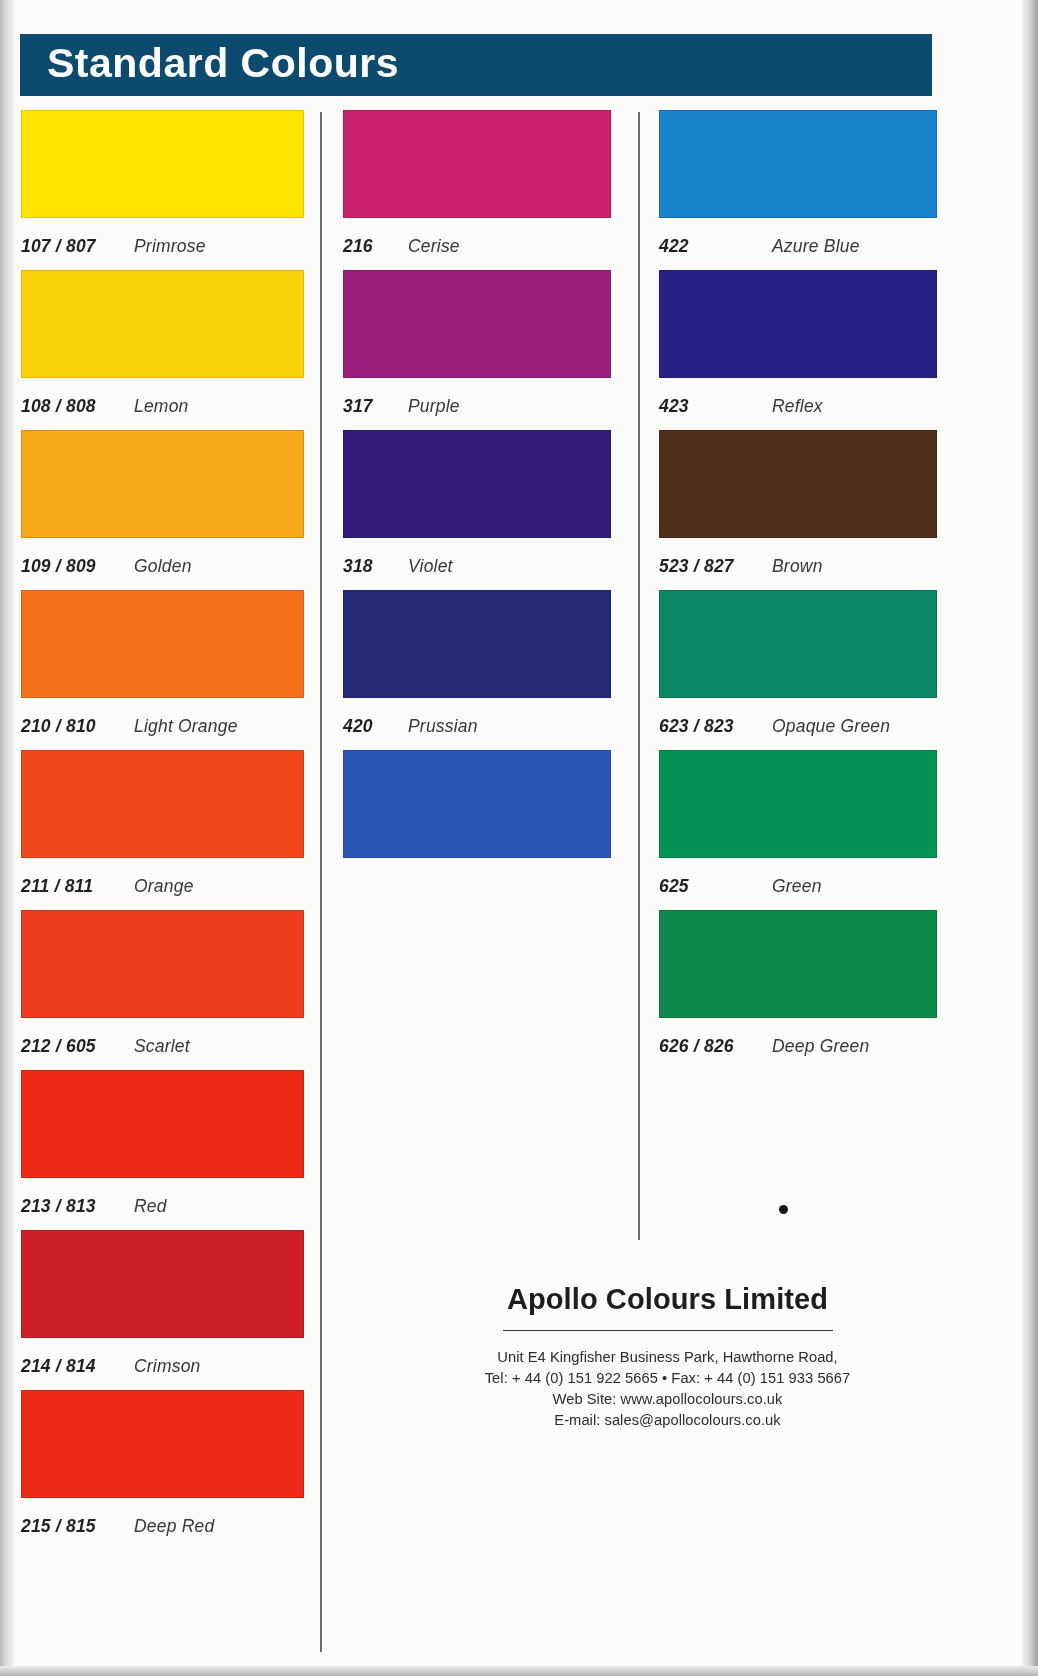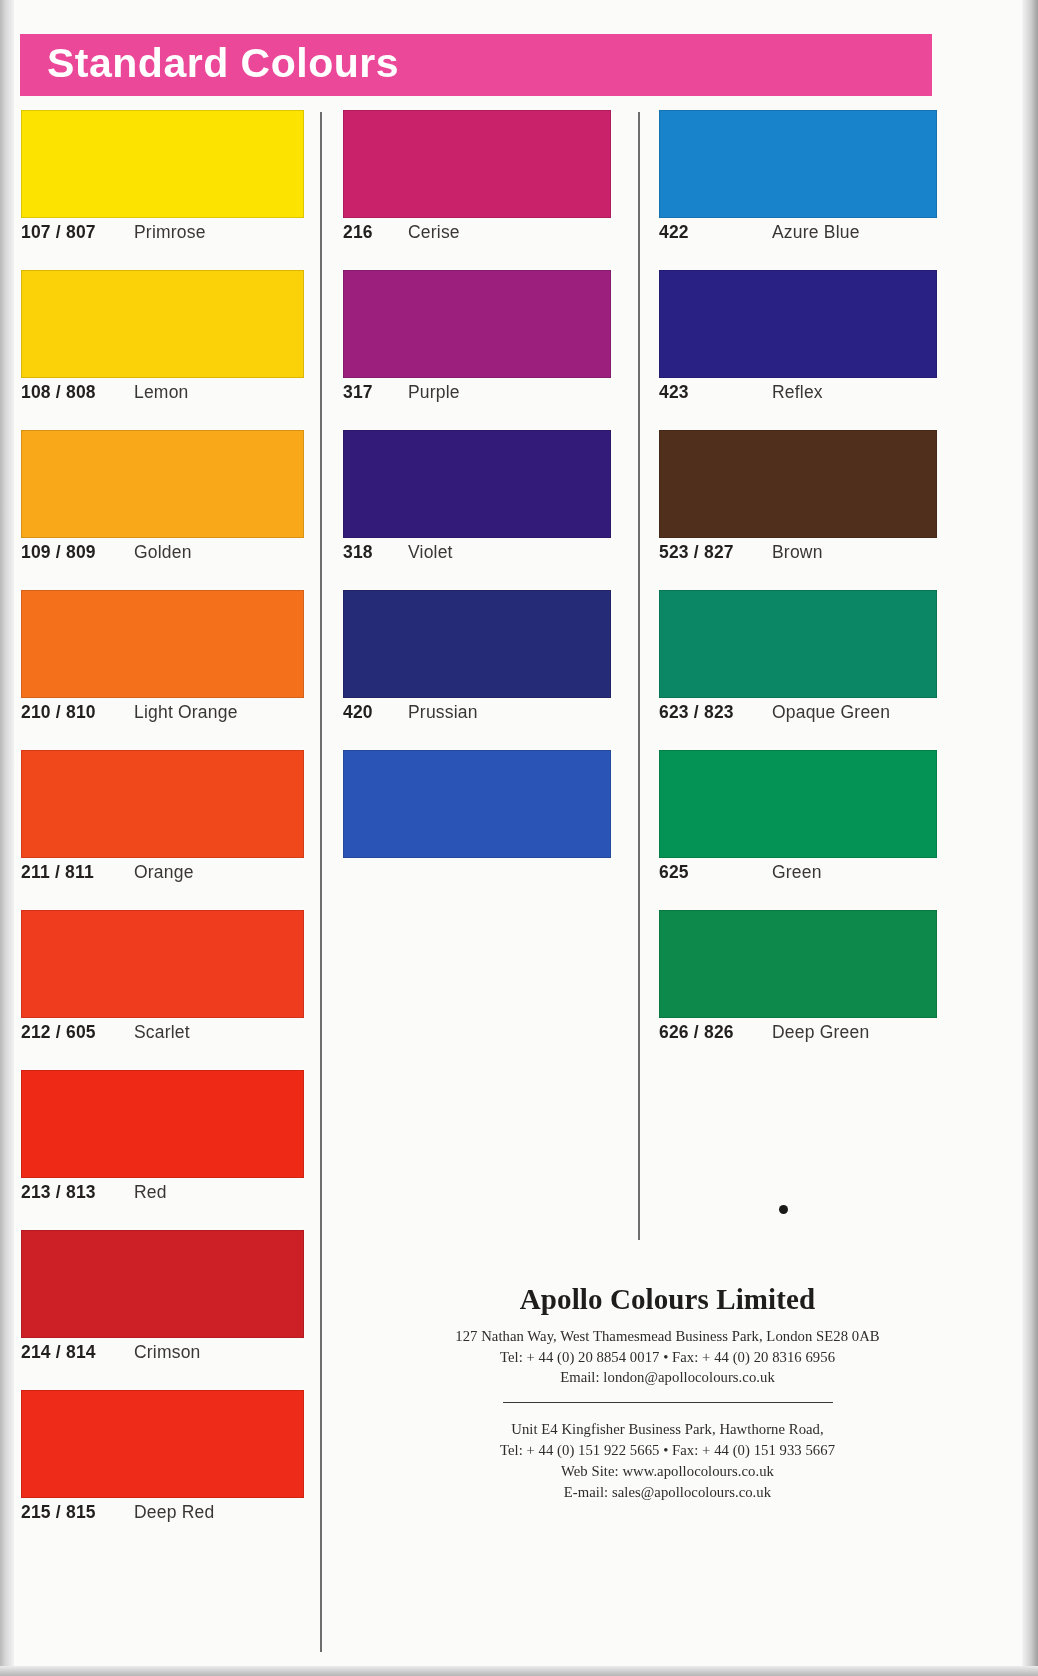--- a/index.html
+++ b/index.html
@@ -44,21 +44,21 @@
     background: #fbfbfa;
   }
 
   
   #header-bar {
     position: absolute;
     left: 20px;
     top: 34px;
     width: 912px;
     height: 62px;
-    background: #ec4899;
+    background: #0c4a6e;
     display: flex;
     align-items: center;
   }
   #header-title {
     color: #ffffff;
     font-size: 41px;
     font-weight: bold;
     letter-spacing: 0.5px;
     padding-left: 27px;
     line-height: 1;
@@ -79,21 +79,23 @@
   }
   .swatch {
     width: 100%;
     height: 108px;
     border: 1px solid rgba(0,0,0,0.13);
   }
   #col-1 .swatch { height: 108px; }
   .caption {
     height: 52px;
     display: flex;
+    align-items: center;
     padding-top: 4px;
+    font-style: italic;
   }
   .code {
     font-size: 17.5px;
     font-weight: bold;
     color: #231f1e;
     letter-spacing: 0.2px;
     white-space: nowrap;
   }
   .name {
     font-size: 17.5px;
@@ -115,21 +117,20 @@
   #divider-1 { left: 320px; top: 112px; height: 1540px; }
   #divider-2 { left: 638px; top: 112px; height: 1128px; }
 
   
   #company-block {
     position: absolute;
     left: 395px;
     top: 1283px;
     width: 545px;
     text-align: center;
-    font-family: Liberation Serif, serif;
   }
   #company-name {
     font-size: 29px;
     font-weight: bold;
     color: #1f1d1c;
     letter-spacing: 0.1px;
     margin-bottom: 10px;
   }
   .addr-line {
     font-size: 14.7px;
@@ -312,25 +313,20 @@
           <span class="code">626 / 826</span>
           <span class="name">Deep Green</span>
         </div>
       </div>
     </div>
 
   <div id="scan-speck"></div>
 
   <div id="company-block">
     <div id="company-name">Apollo Colours Limited</div>
-    <div class="addr-block-1">
-      <div class="addr-line">127 Nathan Way, West Thamesmead Business Park, London SE28 0AB</div>
-      <div class="addr-line">Tel: + 44 (0) 20 8854 0017 • Fax: + 44 (0) 20 8316 6956</div>
-      <div class="addr-line">Email: london@apollocolours.co.uk</div>
-    </div>
     <div id="footer-rule"></div>
     <div class="addr-block-2">
       <div class="addr-line">Unit E4 Kingfisher Business Park, Hawthorne Road,</div>
       <div class="addr-line">Tel: +  44 (0) 151 922 5665 • Fax: + 44 (0) 151 933 5667</div>
       <div class="addr-line">Web Site: www.apollocolours.co.uk</div>
       <div class="addr-line">E-mail: sales@apollocolours.co.uk</div>
     </div>
   </div>
 </div>
 

